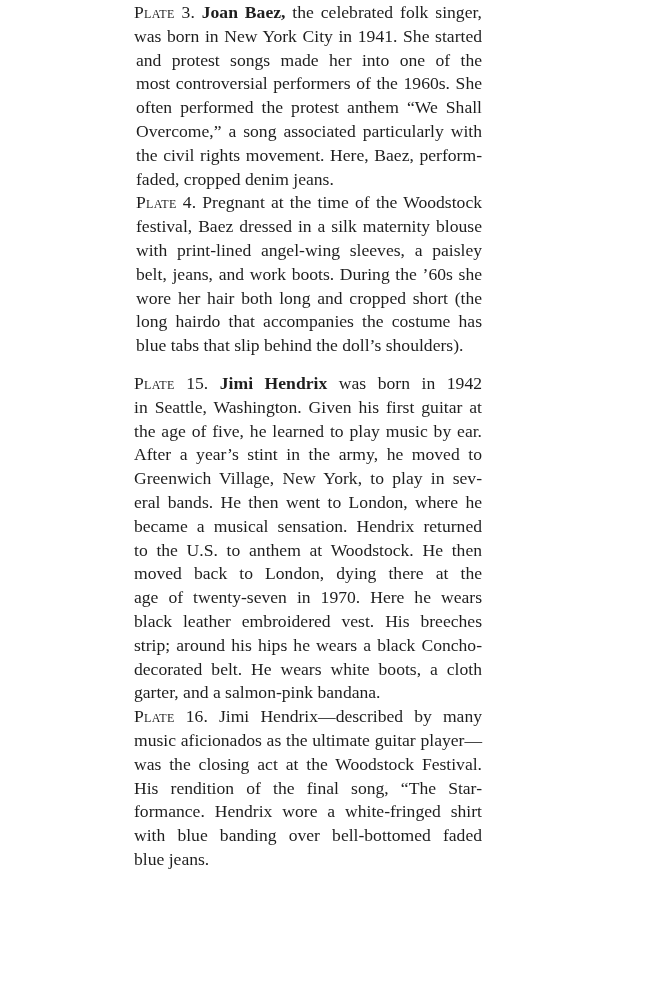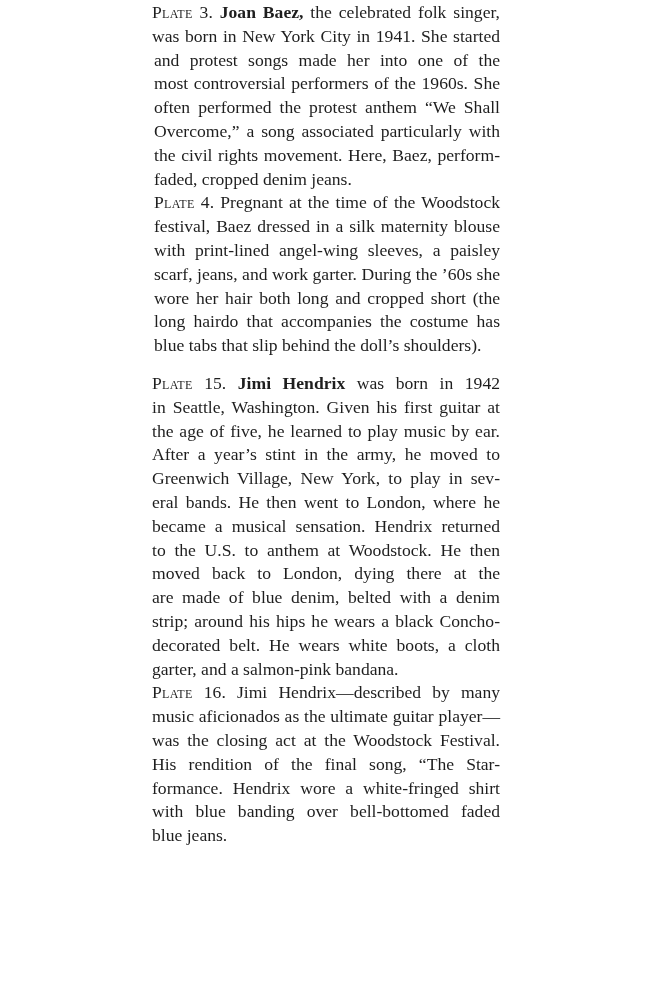--- a/index.html
+++ b/index.html
@@ -10,21 +10,21 @@
     body {
       width: 650px;
       height: 995px;
       position: relative;
       overflow: hidden;
       font-family: "Liberation Serif", "DejaVu Serif", serif;
       color: #1e1e1e;
     }
     .page {
       position: absolute;
-      left: 152px;
+      left: 134px;
       top: 1px;
       width: 348px;
     }
     .entry {
       margin: 0;
     }
     .entry.gap {
       margin-top: 14px;
     }
     .line {
@@ -64,37 +64,38 @@
     <span class="line indent">often performed the protest anthem “We Shall</span>
     <span class="line indent">Overcome,” a song associated particularly with</span>
     <span class="line indent">the civil rights movement. Here, Baez, perform-</span>
     <span class="line indent last">faded, cropped denim jeans.</span>
   </div>
 
   <div class="entry">
     <span class="line indent"><span class="plate-label">Plate</span> <span>4.</span> <span>Pregnant at the time of the Woodstock</span></span>
     <span class="line indent">festival, Baez dressed in a silk maternity blouse</span>
     <span class="line indent">with print-lined angel-wing sleeves, a paisley</span>
-    <span class="line indent">scarf, jeans, and work garter. During the ’60s she</span>
+    <span class="line indent">belt, jeans, and work boots. During the ’60s she</span>
     <span class="line indent">wore her hair both long and cropped short (the</span>
     <span class="line indent">long hairdo that accompanies the costume has</span>
     <span class="line indent last">blue tabs that slip behind the doll’s shoulders).</span>
   </div>
 
   <div class="entry gap">
     <span class="line"><span class="plate-label">Plate</span> <span>15.</span> <span class="name">Jimi Hendrix</span> <span>was born in 1942</span></span>
     <span class="line">in Seattle, Washington. Given his first guitar at</span>
     <span class="line">the age of five, he learned to play music by ear.</span>
     <span class="line">After a year’s stint in the army, he moved to</span>
     <span class="line">Greenwich Village, New York, to play in sev-</span>
     <span class="line">eral bands. He then went to London, where he</span>
     <span class="line">became a musical sensation. Hendrix returned</span>
     <span class="line">to the U.S. to anthem at Woodstock. He then</span>
     <span class="line">moved back to London, dying there at the</span>
-    <span class="line">are made of blue denim, belted with a denim</span>
+    <span class="line">age of twenty-seven in 1970. Here he wears</span>
+    <span class="line">black leather embroidered vest. His breeches</span>
     <span class="line">strip; around his hips he wears a black Concho-</span>
     <span class="line">decorated belt. He wears white boots, a cloth</span>
     <span class="line last">garter, and a salmon-pink bandana.</span>
   </div>
 
   <div class="entry">
     <span class="line"><span class="plate-label">Plate</span> <span>16.</span> <span>Jimi Hendrix—described by many</span></span>
     <span class="line">music aficionados as the ultimate guitar player—</span>
     <span class="line">was the closing act at the Woodstock Festival.</span>
     <span class="line">His rendition of the final song, “The Star-</span>

